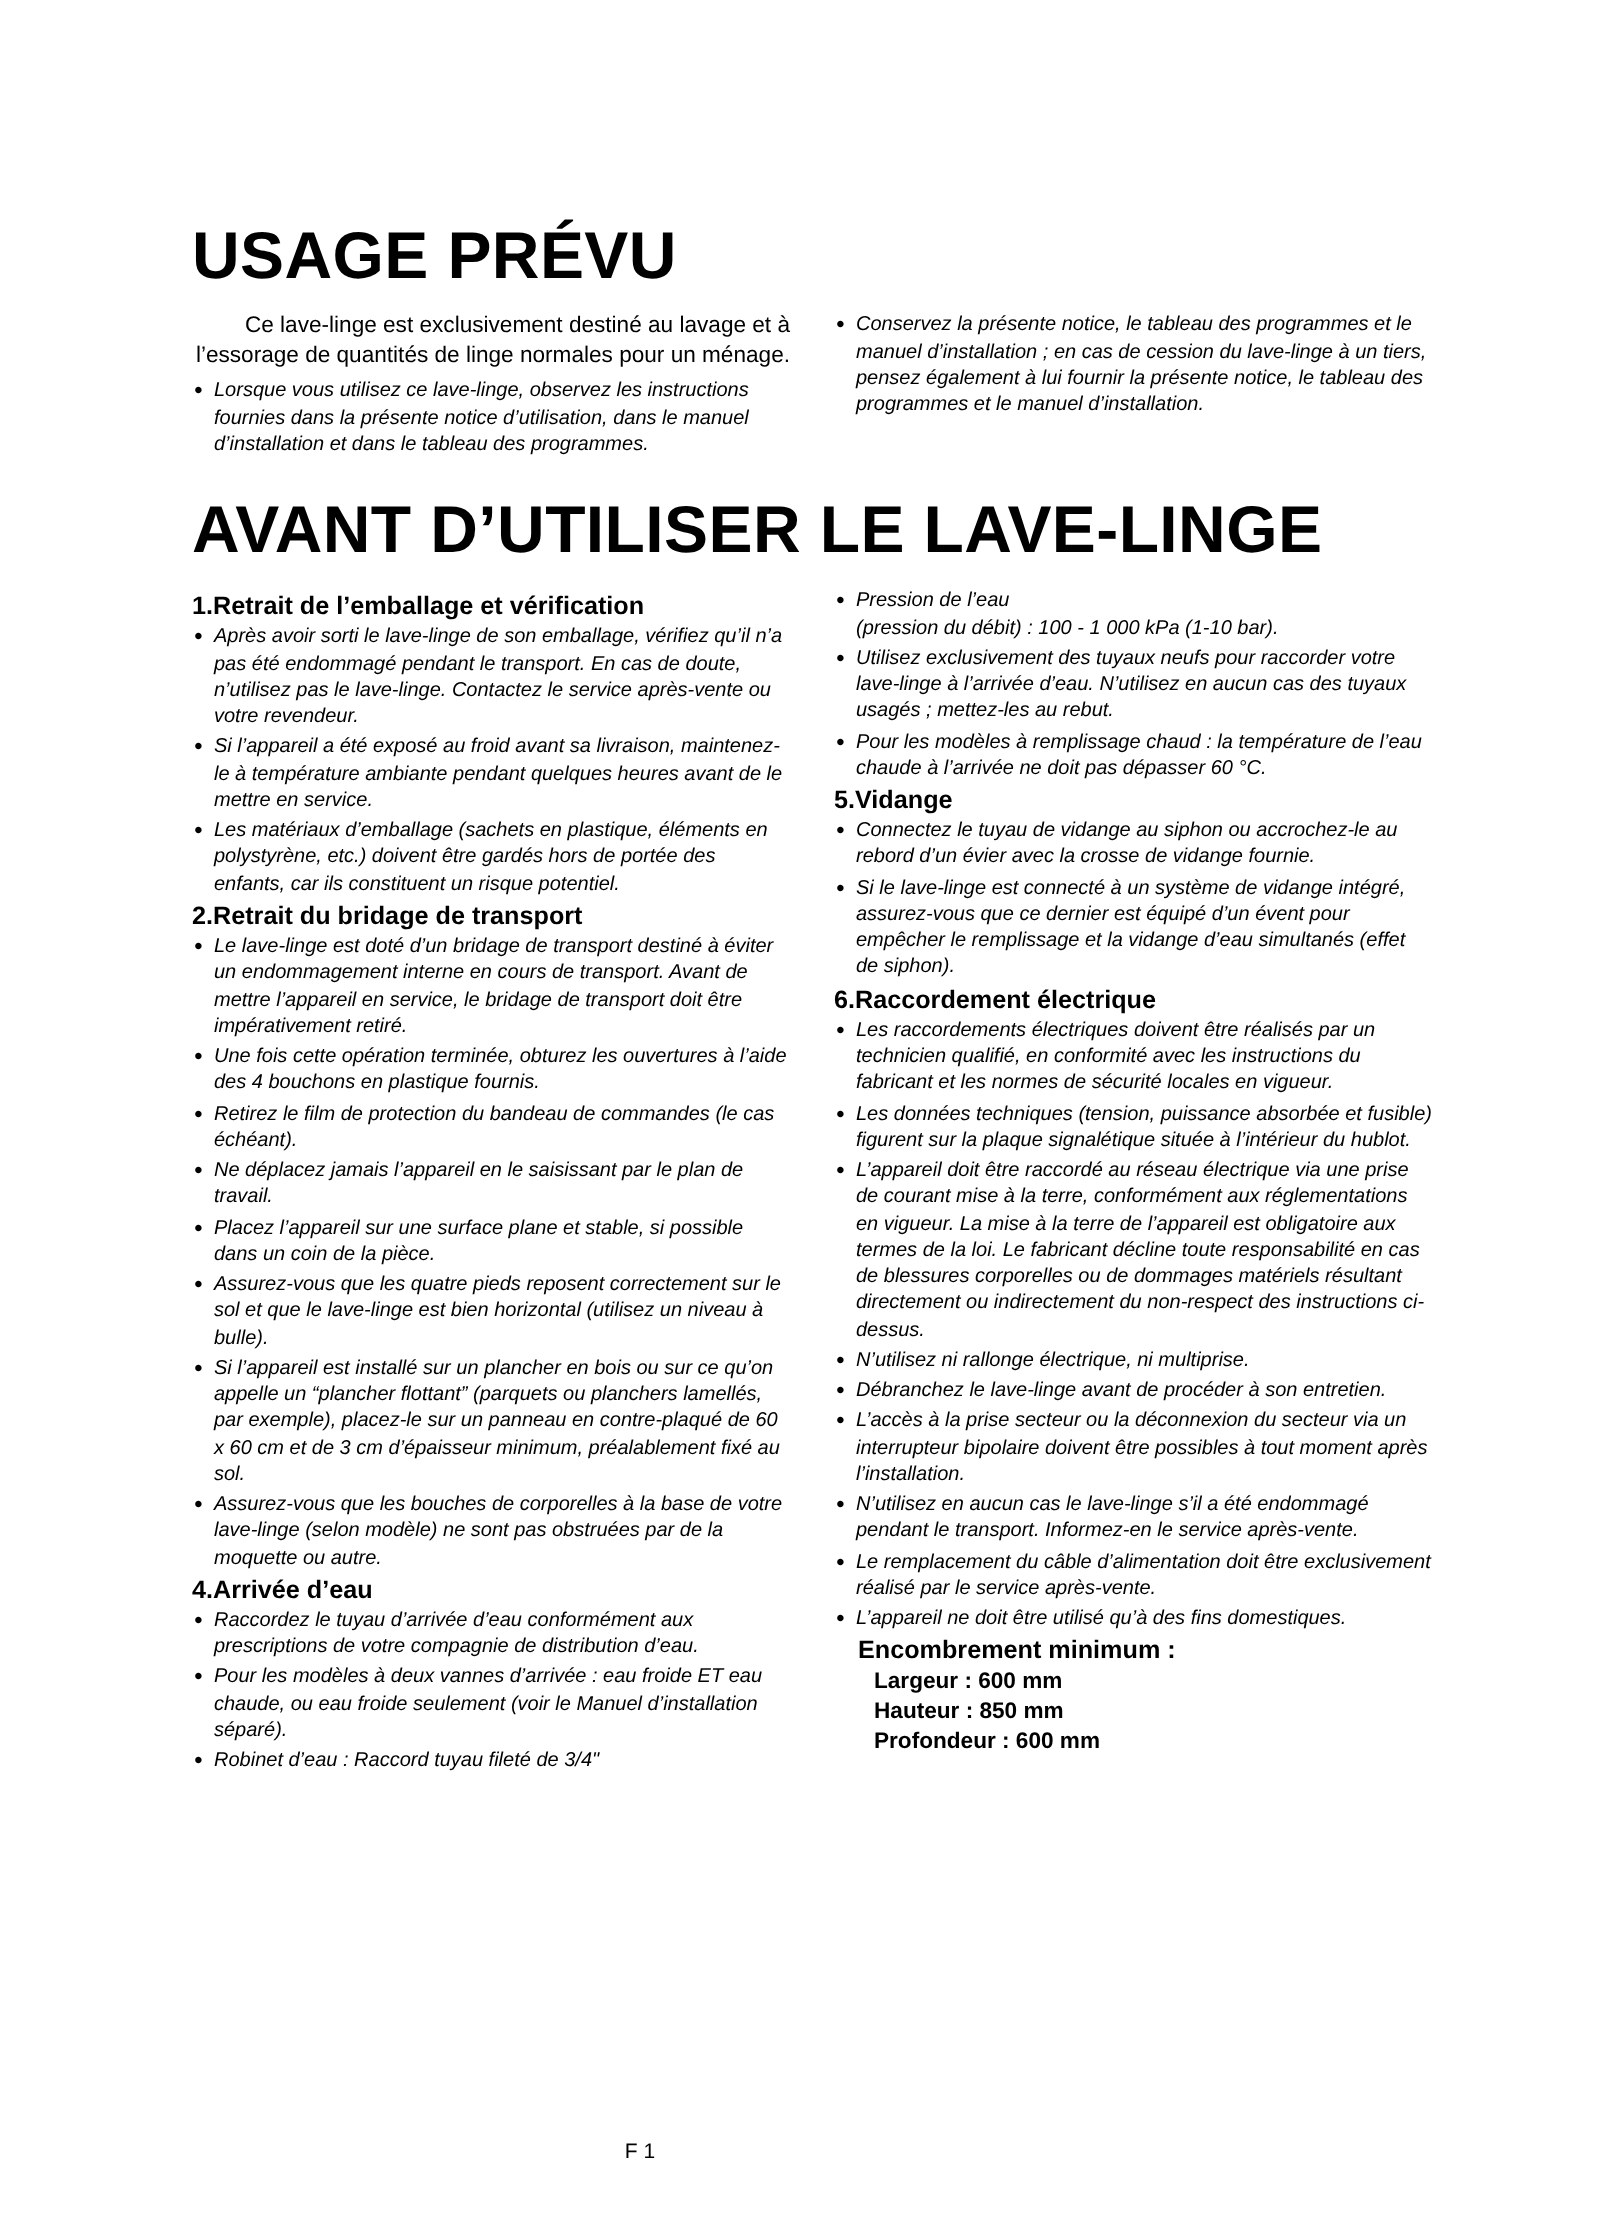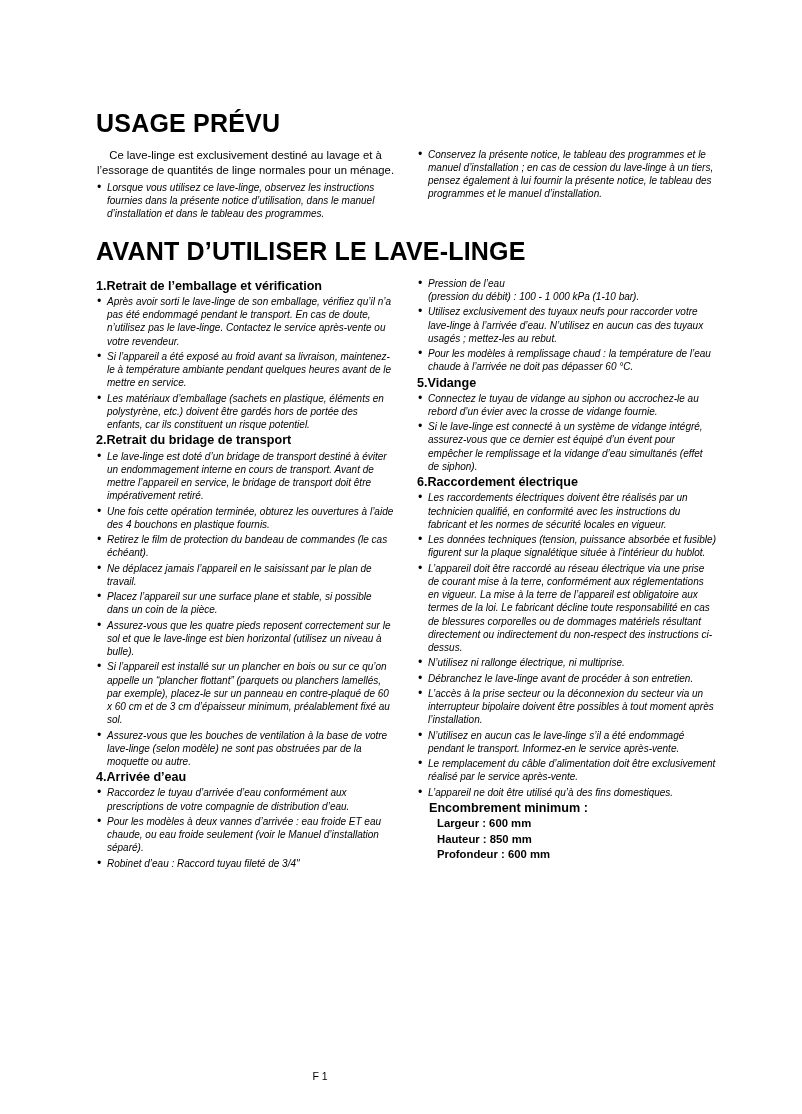--- a/index.html
+++ b/index.html
@@ -14,42 +14,42 @@
     color: #000000;
     position: relative;
   }
   .page {
     position: absolute;
     left: 96px;
     top: 110px;
     width: 620px;
   }
   h1.section-title {
-    font-size: 25px;
+    font-size: 33px;
     font-weight: bold;
     letter-spacing: 0.2px;
     margin: 0 0 10px 0;
     line-height: 1.1;
   }
   h1.section-title.second {
     margin-top: 16px;
     margin-bottom: 11px;
   }
   .cols {
     display: flex;
     gap: 22px;
   }
   .col {
     width: 299px;
   }
   p.intro {
     font-size: 11.3px;
     line-height: 1.33;
     margin: 0 0 3px 0;
-    text-align: center;
+    text-align: right;
   }
   h2.sub {
     font-size: 12.6px;
     font-weight: bold;
     margin: 2px 0 1px 0;
     line-height: 1.2;
   }
   ul {
     list-style: none;
     margin: 0;
@@ -130,21 +130,21 @@
         <li class="bulleted">Le lave-linge est doté d’un bridage de transport destiné à éviter un endommagement interne en cours de transport. Avant de mettre l’appareil en service, le bridage de transport doit être impérativement retiré.</li>
         <li class="bulleted">Une fois cette opération terminée, obturez les ouvertures à l’aide des 4 bouchons en plastique fournis.</li>
       </ul>
 
       <ul>
         <li class="bulleted">Retirez le film de protection du bandeau de commandes (le cas échéant).</li>
         <li class="bulleted">Ne déplacez jamais l’appareil en le saisissant par le plan de travail.</li>
         <li class="bulleted">Placez l’appareil sur une surface plane et stable, si possible dans un coin de la pièce.</li>
         <li class="bulleted">Assurez-vous que les quatre pieds reposent correctement sur le sol et que le lave-linge est bien horizontal (utilisez un niveau à bulle).</li>
         <li class="bulleted">Si l’appareil est installé sur un plancher en bois ou sur ce qu’on appelle un “plancher flottant” (parquets ou planchers lamellés, par exemple), placez-le sur un panneau en contre-plaqué de 60 x 60 cm et de 3 cm d’épaisseur minimum, préalablement fixé au sol.</li>
-        <li class="bulleted">Assurez-vous que les bouches de ventilation à la base de votre lave-linge (selon modèle) ne sont pas obstruées par de la moquette ou autre.</li>
+        <li class="bulleted">Assurez-vous que les bouches de corporelles à la base de votre lave-linge (selon modèle) ne sont pas obstruées par de la moquette ou autre.</li>
       </ul>
 
       <h2 class="sub">4.Arrivée d’eau</h2>
       <ul>
         <li class="bulleted">Raccordez le tuyau d’arrivée d’eau conformément aux prescriptions de votre compagnie de distribution d’eau.</li>
         <li class="bulleted">Pour les modèles à deux vannes d’arrivée : eau froide ET eau chaude, ou eau froide seulement (voir le Manuel d’installation séparé).</li>
         <li class="bulleted">Robinet d’eau : Raccord tuyau fileté de 3/4"</li>
       </ul>
 
     </div>

